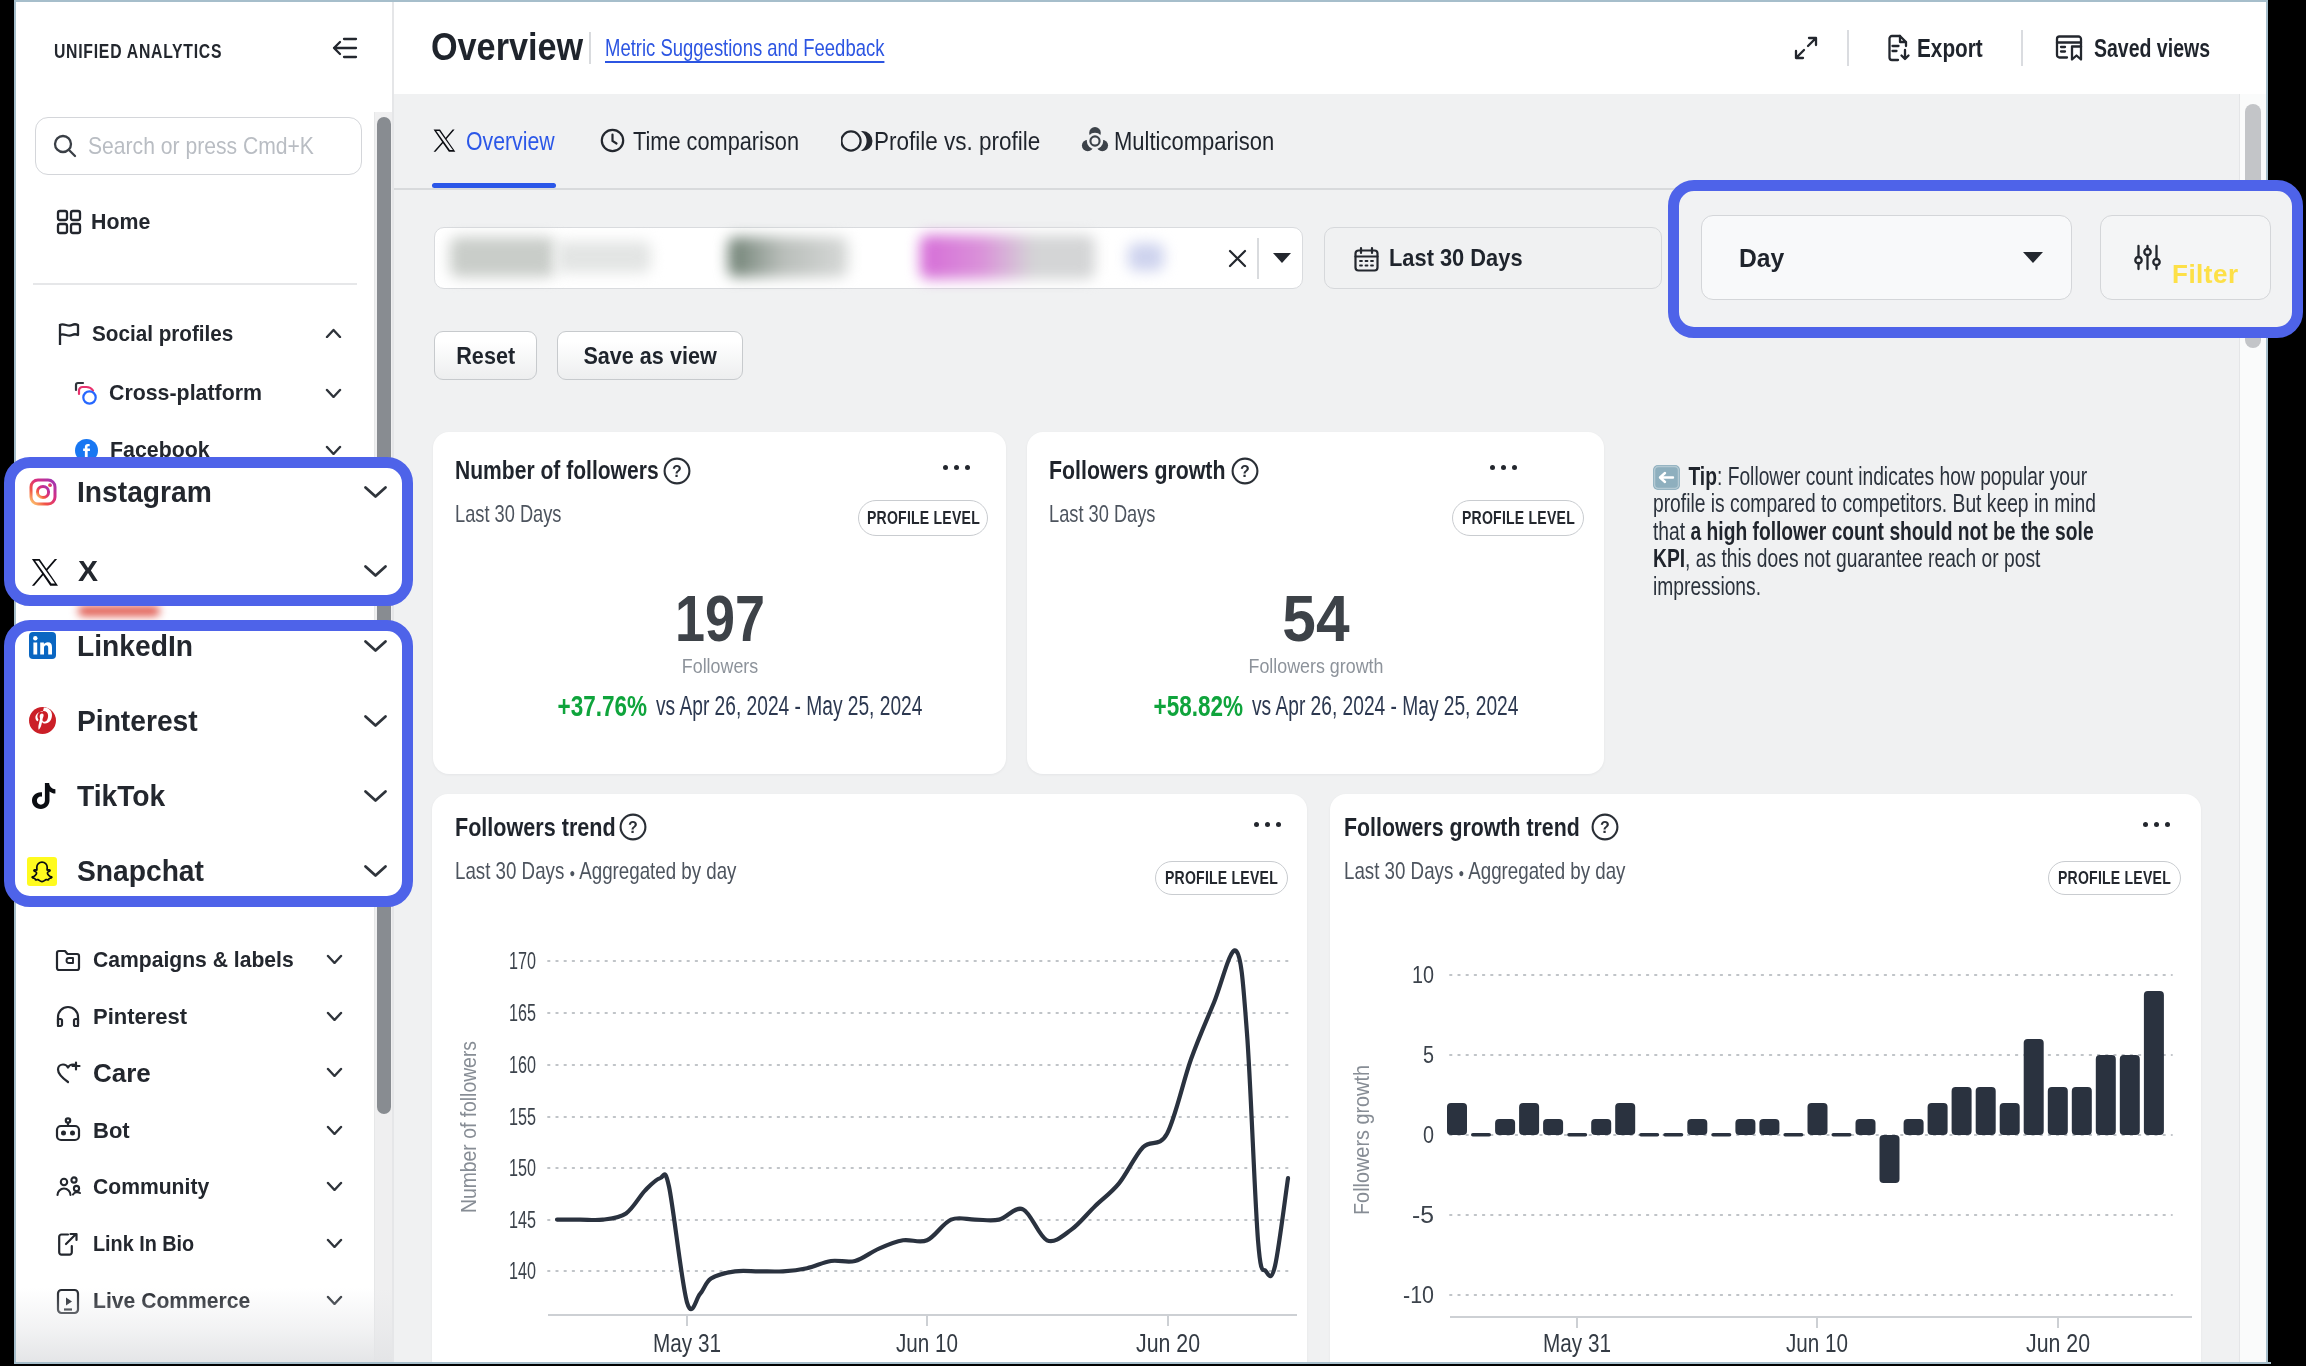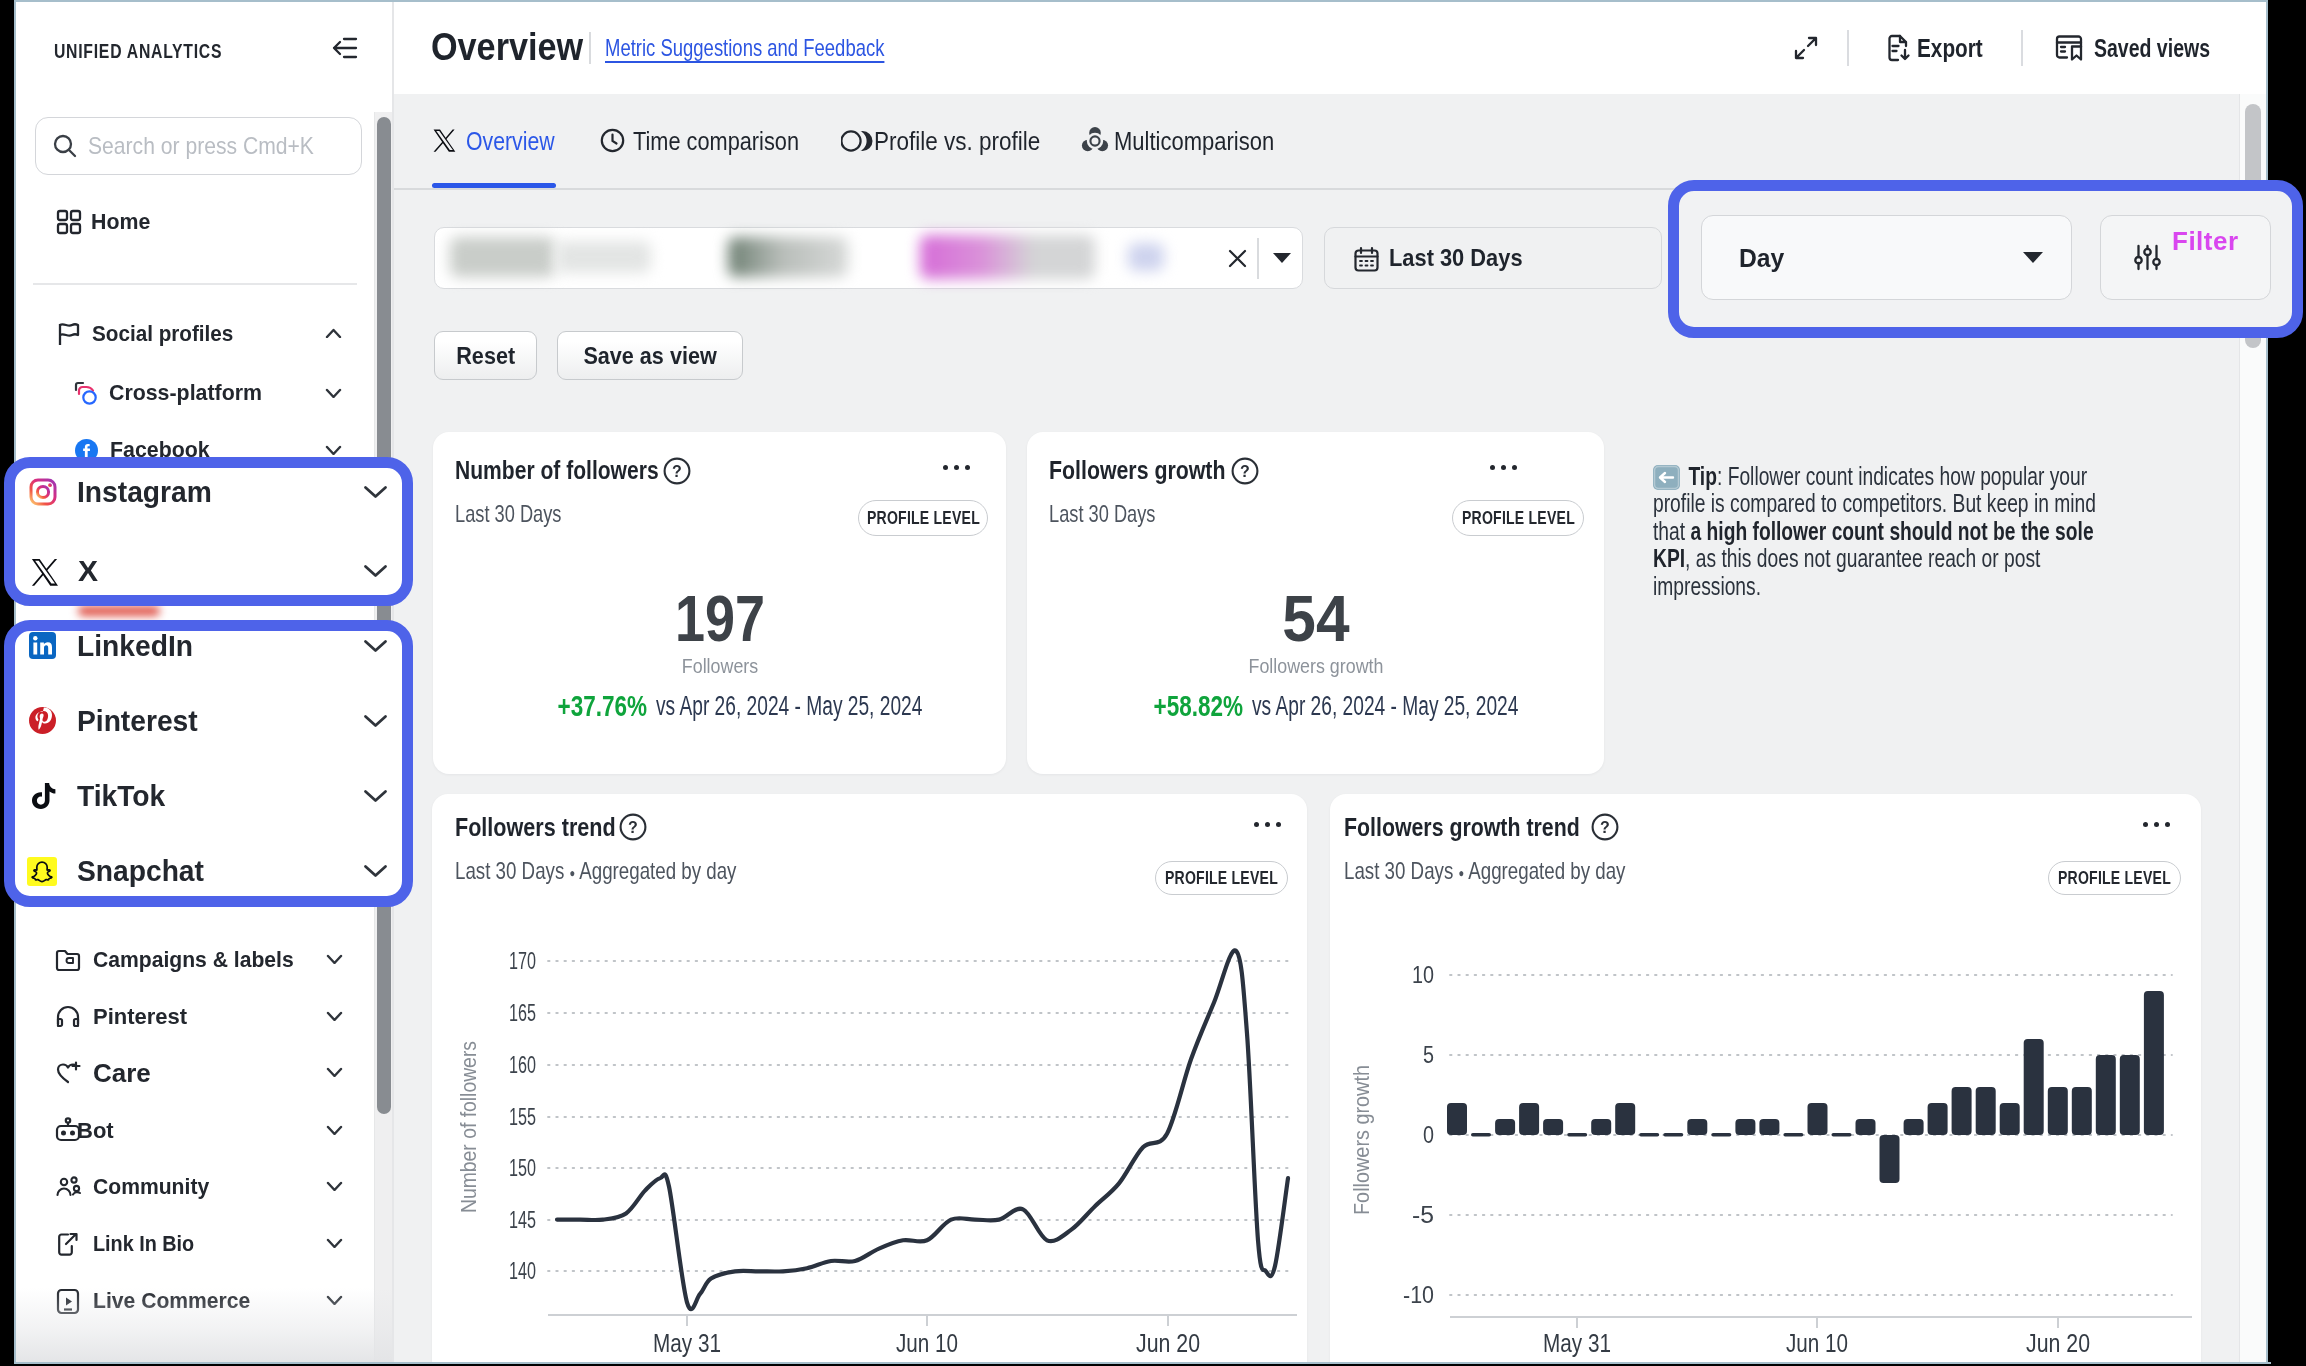--- a/index.html
+++ b/index.html
@@ -150,21 +150,21 @@
 <svg class="a" style="left:326px;top:1067px" width="17" height="10" viewBox="0 0 17 10" fill="none" stroke="#2f343b" stroke-width="2.4" stroke-linecap="round" stroke-linejoin="round">
     <polyline points="2 2 8.5 9 15 2"></polyline>
   </svg>
 <svg class="a" style="left:55px;top:1117px" width="26" height="27" viewBox="0 0 26 27" fill="none" stroke="#23272e" stroke-width="2.2">
 <circle cx="13" cy="3.5" r="2.2"></circle>
     <path d="M13 6 v3"></path>
 <rect x="2" y="9" width="22" height="14" rx="4"></rect>
 <circle cx="8.5" cy="16" r="1.4" fill="#23272e"></circle>
     <circle cx="17.5" cy="16" r="1.4" fill="#23272e"></circle>
   </svg>
-<div class="t b" style="left:77px;top:1131px;font-size:22px;color:#23272e;transform:translateY(-50%) scaleX(1)">Bot</div>
+<div class="t b" style="left:93px;top:1131px;font-size:22px;color:#23272e;transform:translateY(-50%) scaleX(1)">Bot</div>
 <svg class="a" style="left:326px;top:1125px" width="17" height="10" viewBox="0 0 17 10" fill="none" stroke="#2f343b" stroke-width="2.4" stroke-linecap="round" stroke-linejoin="round">
     <polyline points="2 2 8.5 9 15 2"></polyline>
   </svg>
 <svg class="a" style="left:55px;top:1174px" width="27" height="26" viewBox="0 0 27 26" fill="none" stroke="#23272e" stroke-width="2.1" stroke-linecap="round">
 <circle cx="9" cy="8" r="3.2"></circle>
     <circle cx="19" cy="6" r="2.6"></circle>
     <circle cx="21.5" cy="14.5" r="2.6"></circle>
 <path d="M2.5 21 a6.5 6.5 0 0 1 13 0"></path>
     <path d="M18 20.5 a5 5 0 0 1 7 -1.5"></path>
   </svg>
@@ -258,21 +258,21 @@
 <div class="a" style="z-index:8;left:1701px;top:215px;width:371px;height:85px;background:#f8f9fa;border:1.8px solid #d4d6d9;border-radius:12px"></div>
 <div class="t b" style="z-index:8;left:1739px;top:258px;font-size:26px;color:#1f242c;transform:translateY(-50%) scaleX(.95)">Day</div>
 <div class="a" style="z-index:8;left:2023px;top:252px;width:0;height:0;border-left:10px solid transparent;border-right:10px solid transparent;border-top:11px solid #23272e"></div>
 <div class="a" style="z-index:8;left:2100px;top:215px;width:171px;height:85px;background:#f4f5f6;border:1.8px solid #d4d6d9;border-radius:12px"></div>
 <svg class="a" style="z-index:8;left:2133px;top:243px" width="29" height="29" viewBox="0 0 29 29" fill="none" stroke="#23272e" stroke-width="2.3" stroke-linecap="round">
 <path d="M5.5 3 v11 M5.5 20 v6 M14.5 3 v3 M14.5 12 v14 M23.5 3 v13 M23.5 22 v4"></path>
 <circle cx="5.5" cy="17.2" r="3.2"></circle>
     <circle cx="14.5" cy="9" r="3.2"></circle>
     <circle cx="23.5" cy="19" r="3.2"></circle>
   </svg>
-<div class="t b" style="z-index:8;left:2172px;top:241px;font-size:26px;color:#d946ef;letter-spacing:.5px;transform:translateY(-50%)">Filter</div>
+<div class="t b" style="z-index:8;left:2172px;top:274px;font-size:26px;color:#fde047;letter-spacing:.5px;transform:translateY(-50%)">Filter</div>
 <div class="a" style="z-index:7;left:1679px;top:191px;width:613px;height:136px;background:#f1f2f3"></div>
 <div class="ann" style="left:1668px;top:180px;width:635px;height:158px;z-index:9"></div>
 <div class="btn" style="left:434px;top:331px;width:103px;height:49px;font-size:24px">
     <span style="transform:scaleX(.9)">Reset</span>
   </div>
 <div class="btn" style="left:557px;top:331px;width:186px;height:49px;font-size:24px">
     <span style="transform:scaleX(.9);white-space:nowrap">Save as view</span>
   </div>
 <div class="card" style="left:433px;top:432px;width:573px;height:342px"></div>
 <div class="t b" style="left:455px;top:470px;font-size:26px;color:#1f242c;transform:translateY(-50%) scaleX(0.81)">Number of followers</div>

